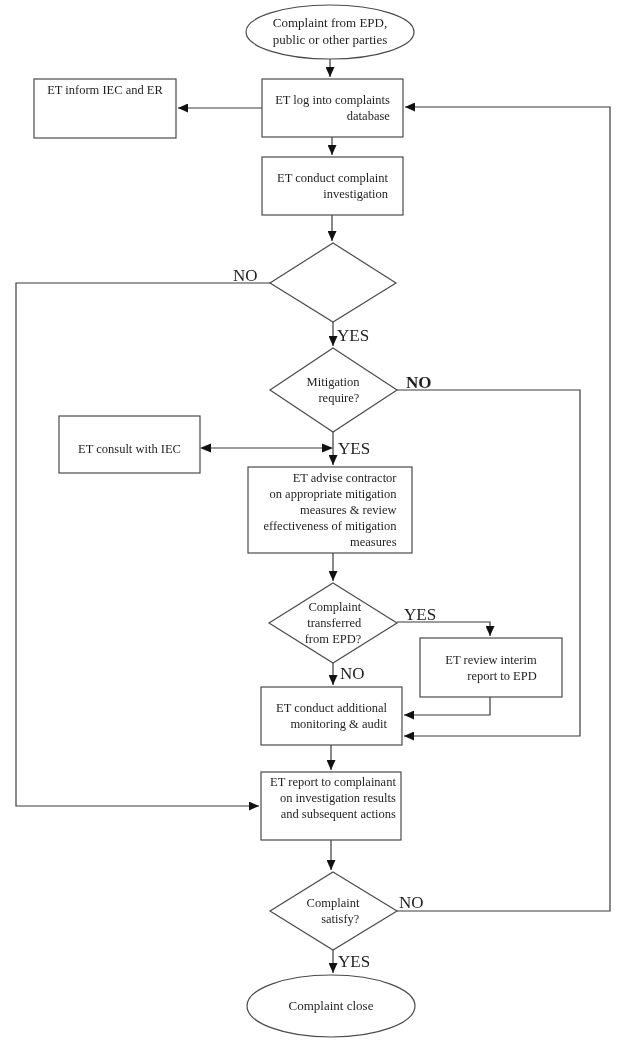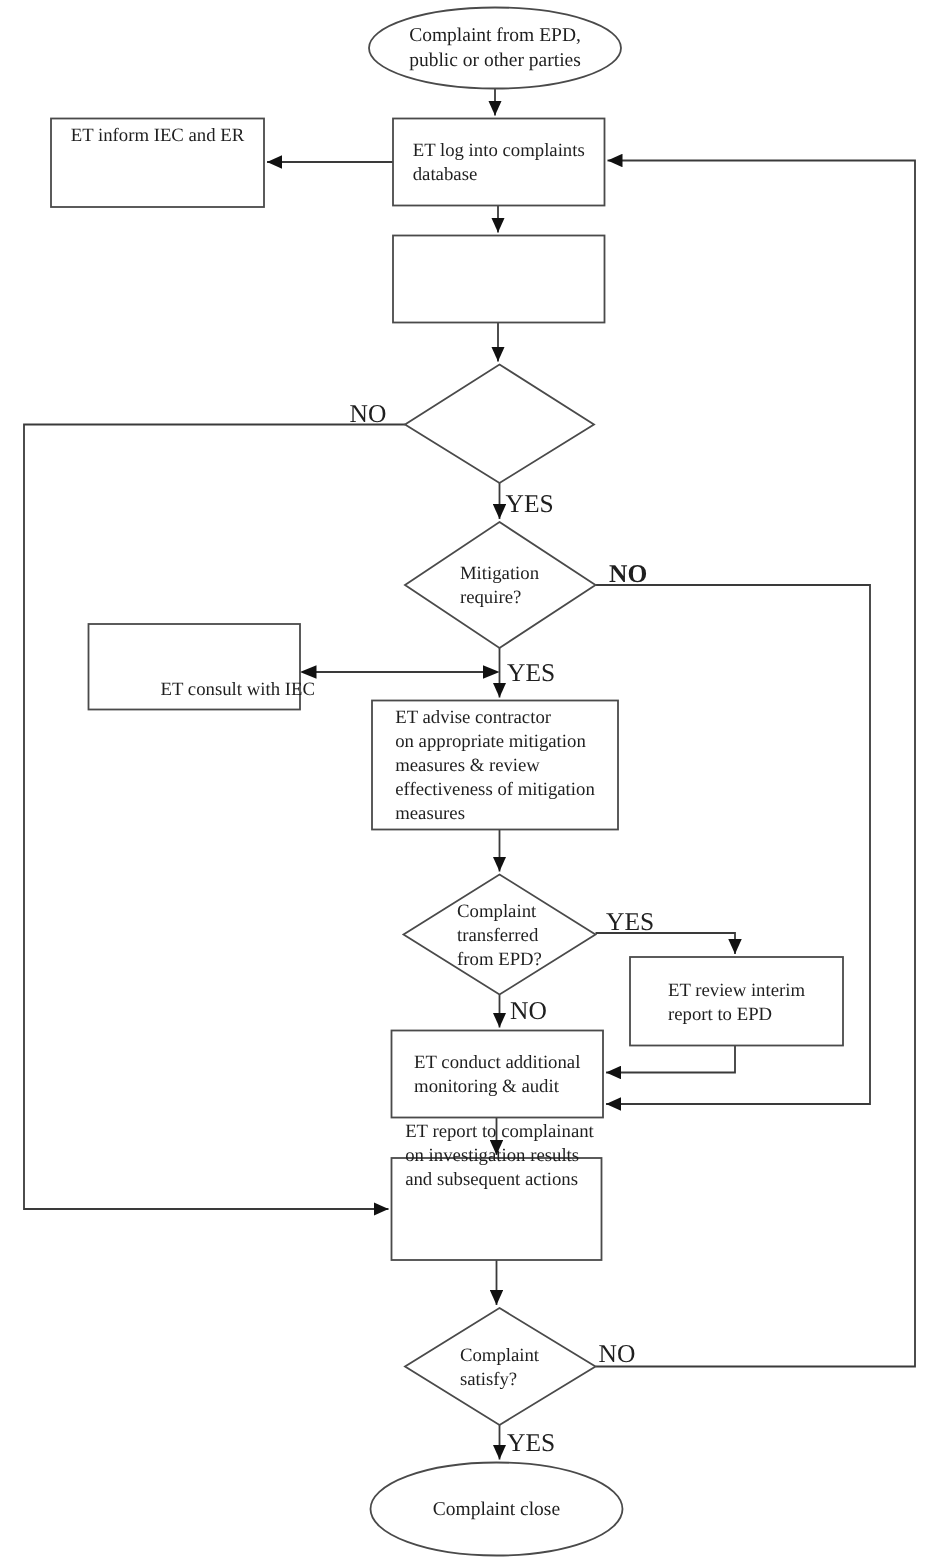--- a/index.html
+++ b/index.html
@@ -30,21 +30,21 @@
     fill: none;
     stroke: #3a3a3a;
     stroke-width: 1.2;
   }
   svg .arrhead { fill: #111111; stroke: none; }
   .node-label {
     position: absolute;
     display: flex;
     align-items: center;
     justify-content: center;
-    text-align: left;
+    text-align: right;
     white-space: pre-line;
     font-size: 12.5px;
     line-height: 1.28;
     pointer-events: none;
   }
   .edge-label {
     position: absolute;
     font-size: 17px;
     line-height: 1;
     pointer-events: none;
@@ -97,36 +97,38 @@
     <rect class="shape" x="261" y="772" width="140" height="68"></rect>
     <polygon class="shape" points="333,872 397,911 333,950 270,911"></polygon>
     <ellipse class="shape" cx="331" cy="1006" rx="84" ry="31"></ellipse>
   </svg>
 
   <div class="node-label" style="left:246px; top:6px; width:168px; height:52px; font-size:13px;">Complaint from EPD,
 public or other parties</div>
   <div class="node-label" style="left:262px; top:79px; width:141px; height:58px;">ET log into complaints
 database</div>
   <div class="node-label" style="left:34px; top:66px; width:142px; height:47px;">ET inform IEC and ER</div>
+  <div class="node-label" style="left:262px; top:157px; width:141px; height:58px;">ET conduct complaint
+investigation</div>
   <div class="node-label" style="left:272px; top:348px; width:122px; height:84px;">Mitigation
 require?</div>
-  <div class="node-label" style="left:59px; top:430px; width:141px; height:57px;margin-left:29px;">ET consult with IEC</div>
+  <div class="node-label" style="left:59px; top:420px; width:141px; height:57px;">ET consult with IEC</div>
   <div class="node-label" style="left:248px; top:467px; width:164px; height:86px;border-radius:25px;">ET advise contractor
 on appropriate mitigation
 measures &amp; review
 effectiveness of mitigation
 measures</div>
   <div class="node-label" style="left:271px; top:583px; width:124px; height:80px;">Complaint
 transferred
 from EPD?</div>
   <div class="node-label" style="left:420px; top:638px; width:142px; height:59px;">ET review interim
 report to EPD</div>
   <div class="node-label" style="left:261px; top:687px; width:141px; height:58px;">ET conduct additional
 monitoring &amp; audit</div>
-  <div class="node-label" style="left:261px; top:736px; width:144px; height:68px;border-radius:15px;">ET report to complainant
+  <div class="node-label" style="left:261px; top:764px; width:144px; height:68px;border-radius:15px;">ET report to complainant
 on investigation results
 and subsequent actions</div>
   <div class="node-label" style="left:272px; top:872px; width:122px; height:78px;">Complaint
 satisfy?</div>
   <div class="node-label" style="left:247px; top:976px; width:168px; height:60px; font-size:13px;">Complaint close</div>
 
   <div class="edge-label" style="left:233px; top:267px;">NO</div>
   <div class="edge-label" style="left:337px; top:327px;">YES</div>
   <div class="edge-label bold" style="left:406px; top:374px;">NO</div>
   <div class="edge-label" style="left:338px; top:440px;">YES</div>

